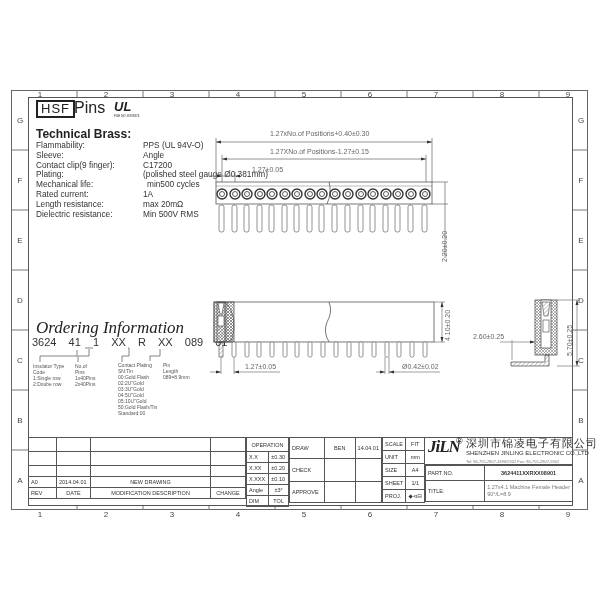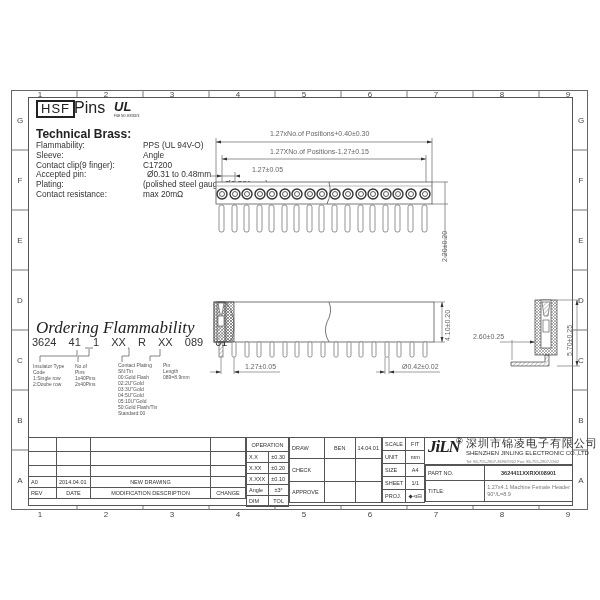--- a/index.html
+++ b/index.html
@@ -124,34 +124,42 @@
     </div>
   <div class="row">
       <span class="k">Sleeve:</span>
       <span class="v">Angle</span>
     </div>
   <div class="row">
       <span class="k">Contact clip(9 finger):</span>
       <span class="v">C17200</span>
     </div>
   <div class="row">
-      <span class="k">Accepted pin:</span>
-      <span class="v" style="padding-left:4px">Ø0.31 to 0.48mm</span>
-    </div>
-  <div class="row">
       <span class="k">Plating:</span>
       <span class="v">(polished steel gauge Ø0.381mm)</span>
     </div>
   <div class="row">
-      <span class="k">Contact resistance:</span>
+      <span class="k">Mechanical life:</span>
+      <span class="v" style="padding-left:4px">min500 cycles</span>
+    </div>
+  <div class="row">
+      <span class="k">Rated current:</span>
+      <span class="v">1A</span>
+    </div>
+  <div class="row">
+      <span class="k">Length resistance:</span>
       <span class="v">max 20mΩ</span>
     </div>
+  <div class="row">
+      <span class="k">Dielectric resistance:</span>
+      <span class="v">Min 500V RMS</span>
+    </div>
 </div>
 
-<div class="abs ordtitle">Ordering Flammability</div>
+<div class="abs ordtitle">Ordering Information</div>
 <div class="abs ordcode" style="white-space:pre">3624  41  1  XX  R  XX  089  01</div>
 <svg class="abs" style="left:0;top:0" width="600" height="600">
   <g stroke="#666" stroke-width="0.8" fill="none">
     <polyline points="77,350 77,356 40,356 40,362"></polyline>
     <polyline points="85,348 93,348"></polyline>
     <polyline points="89,349 89,356 78,356 78,362"></polyline>
     <polyline points="128,348 129,348 129,356 122,356 122,362"></polyline>
     <polyline points="160,349 160,356 150,356 150,361"></polyline>
   </g>
 </svg>

